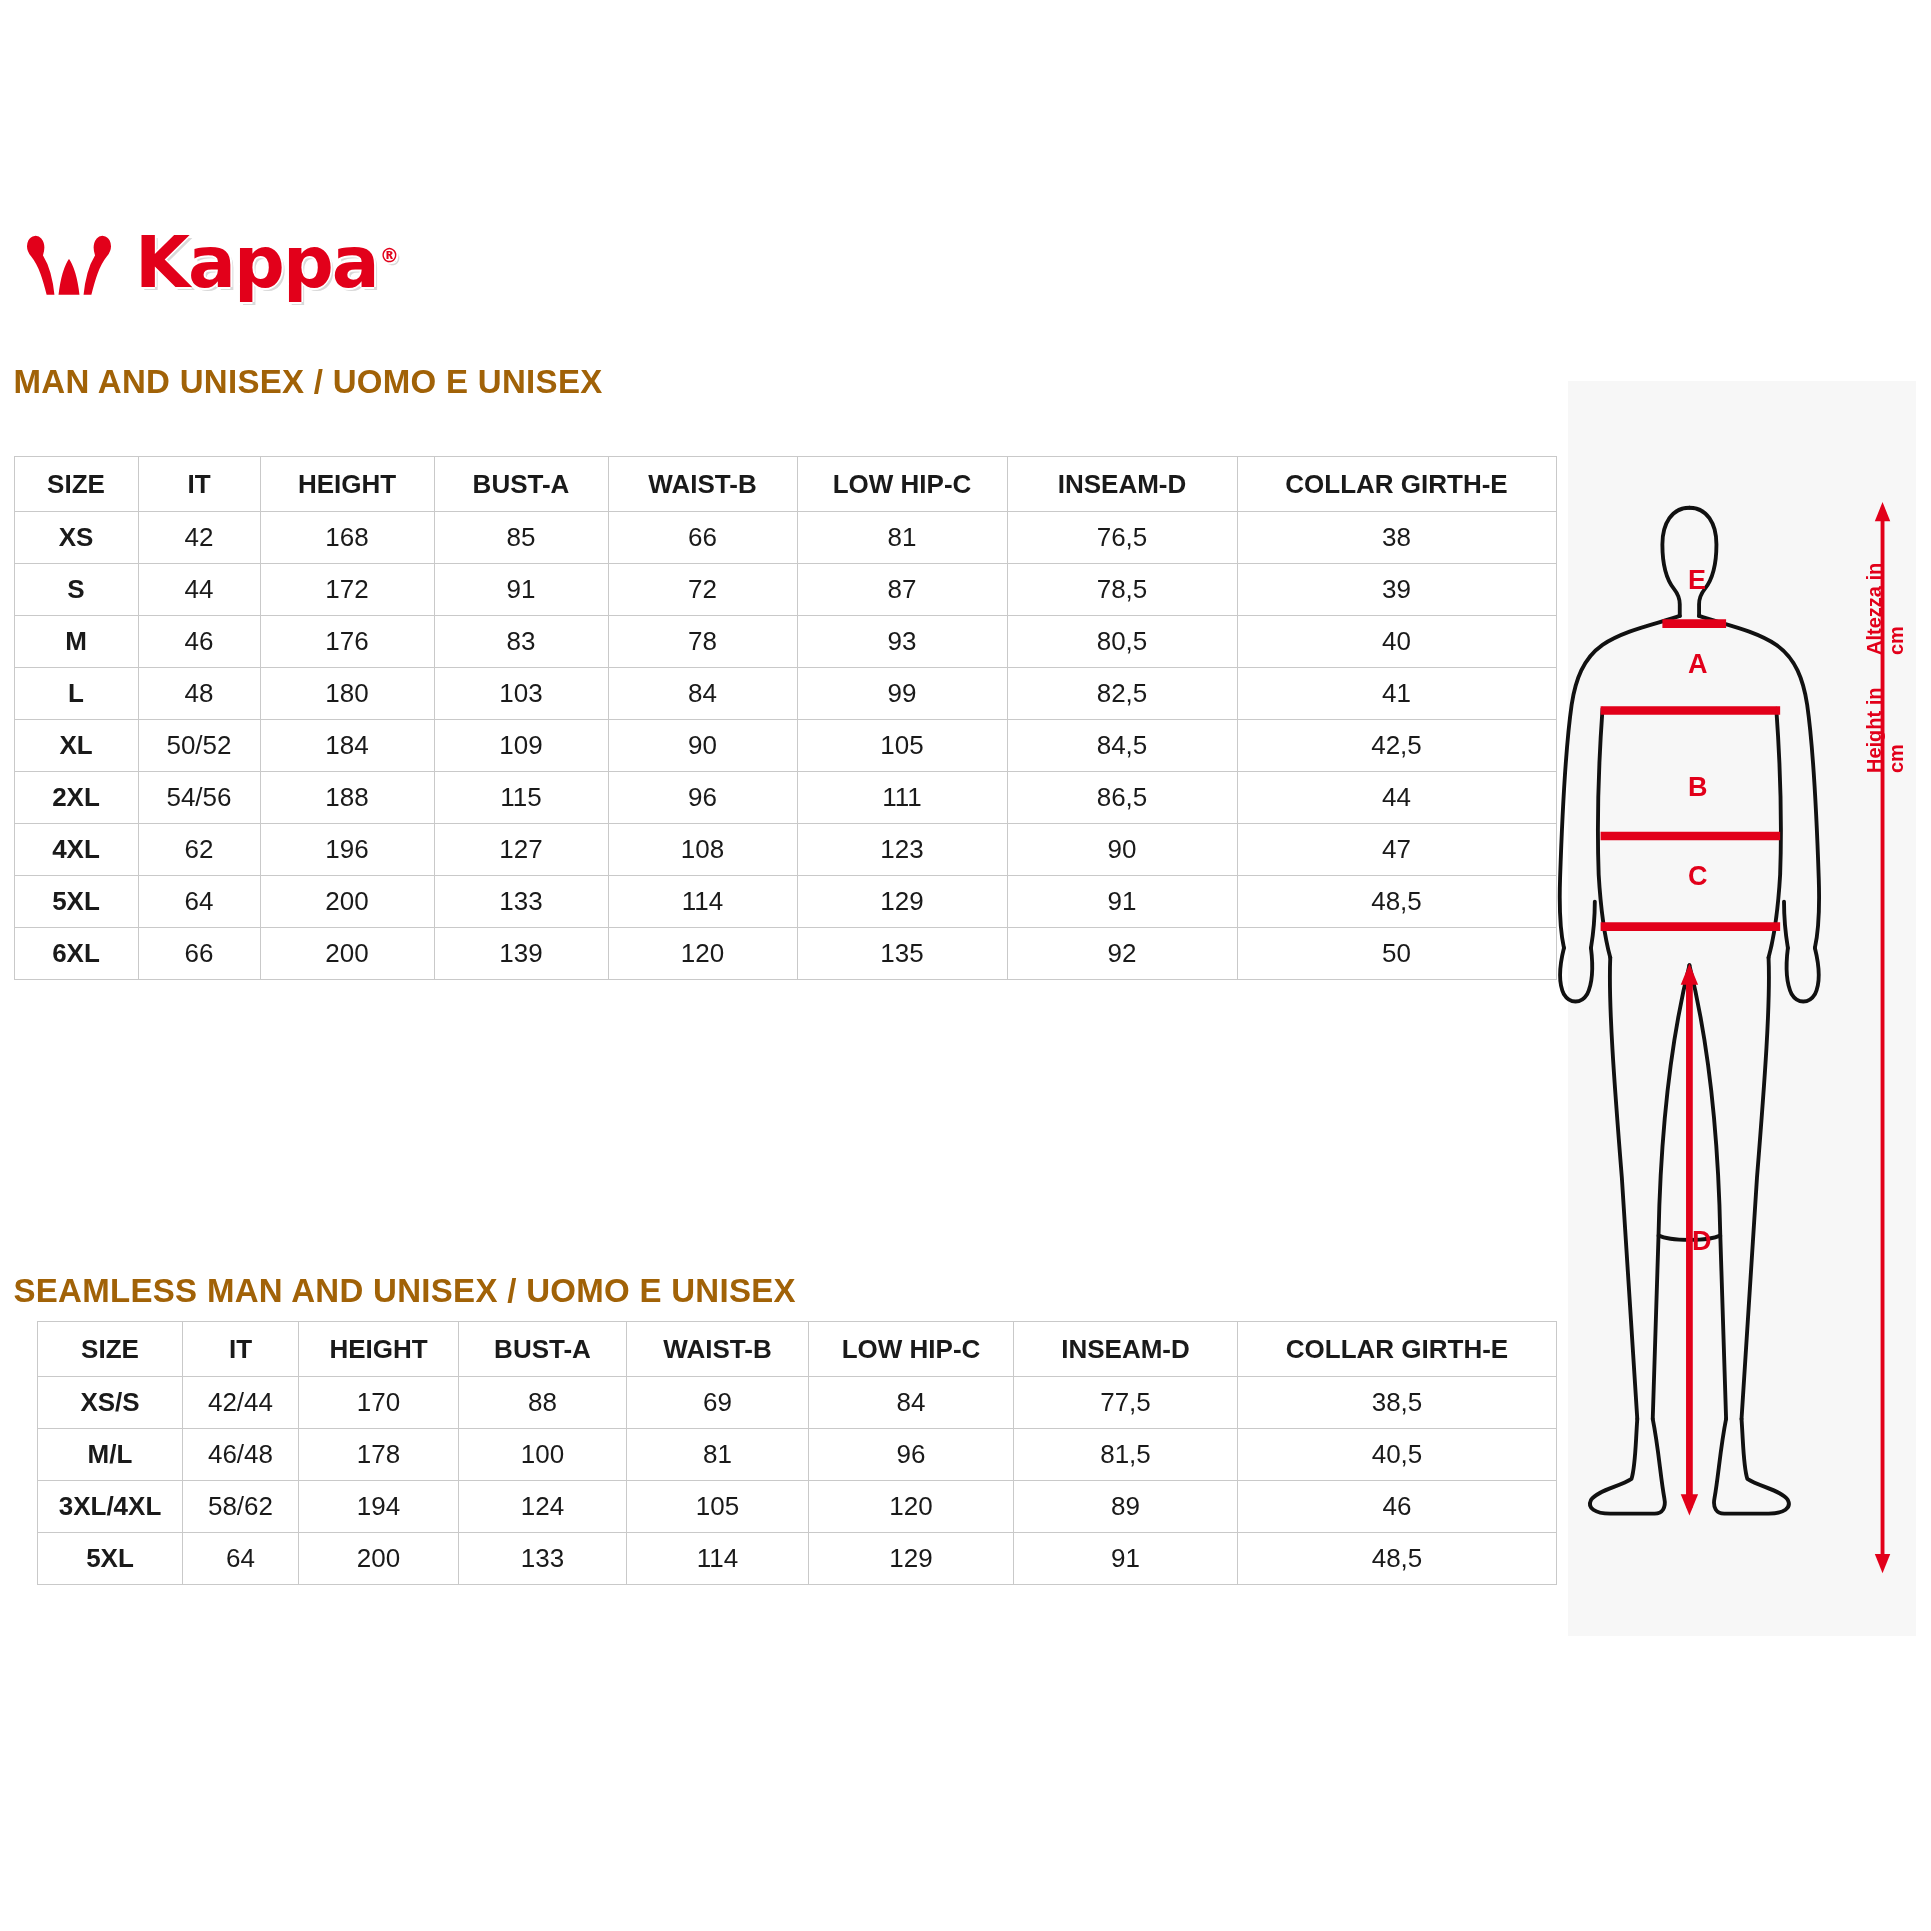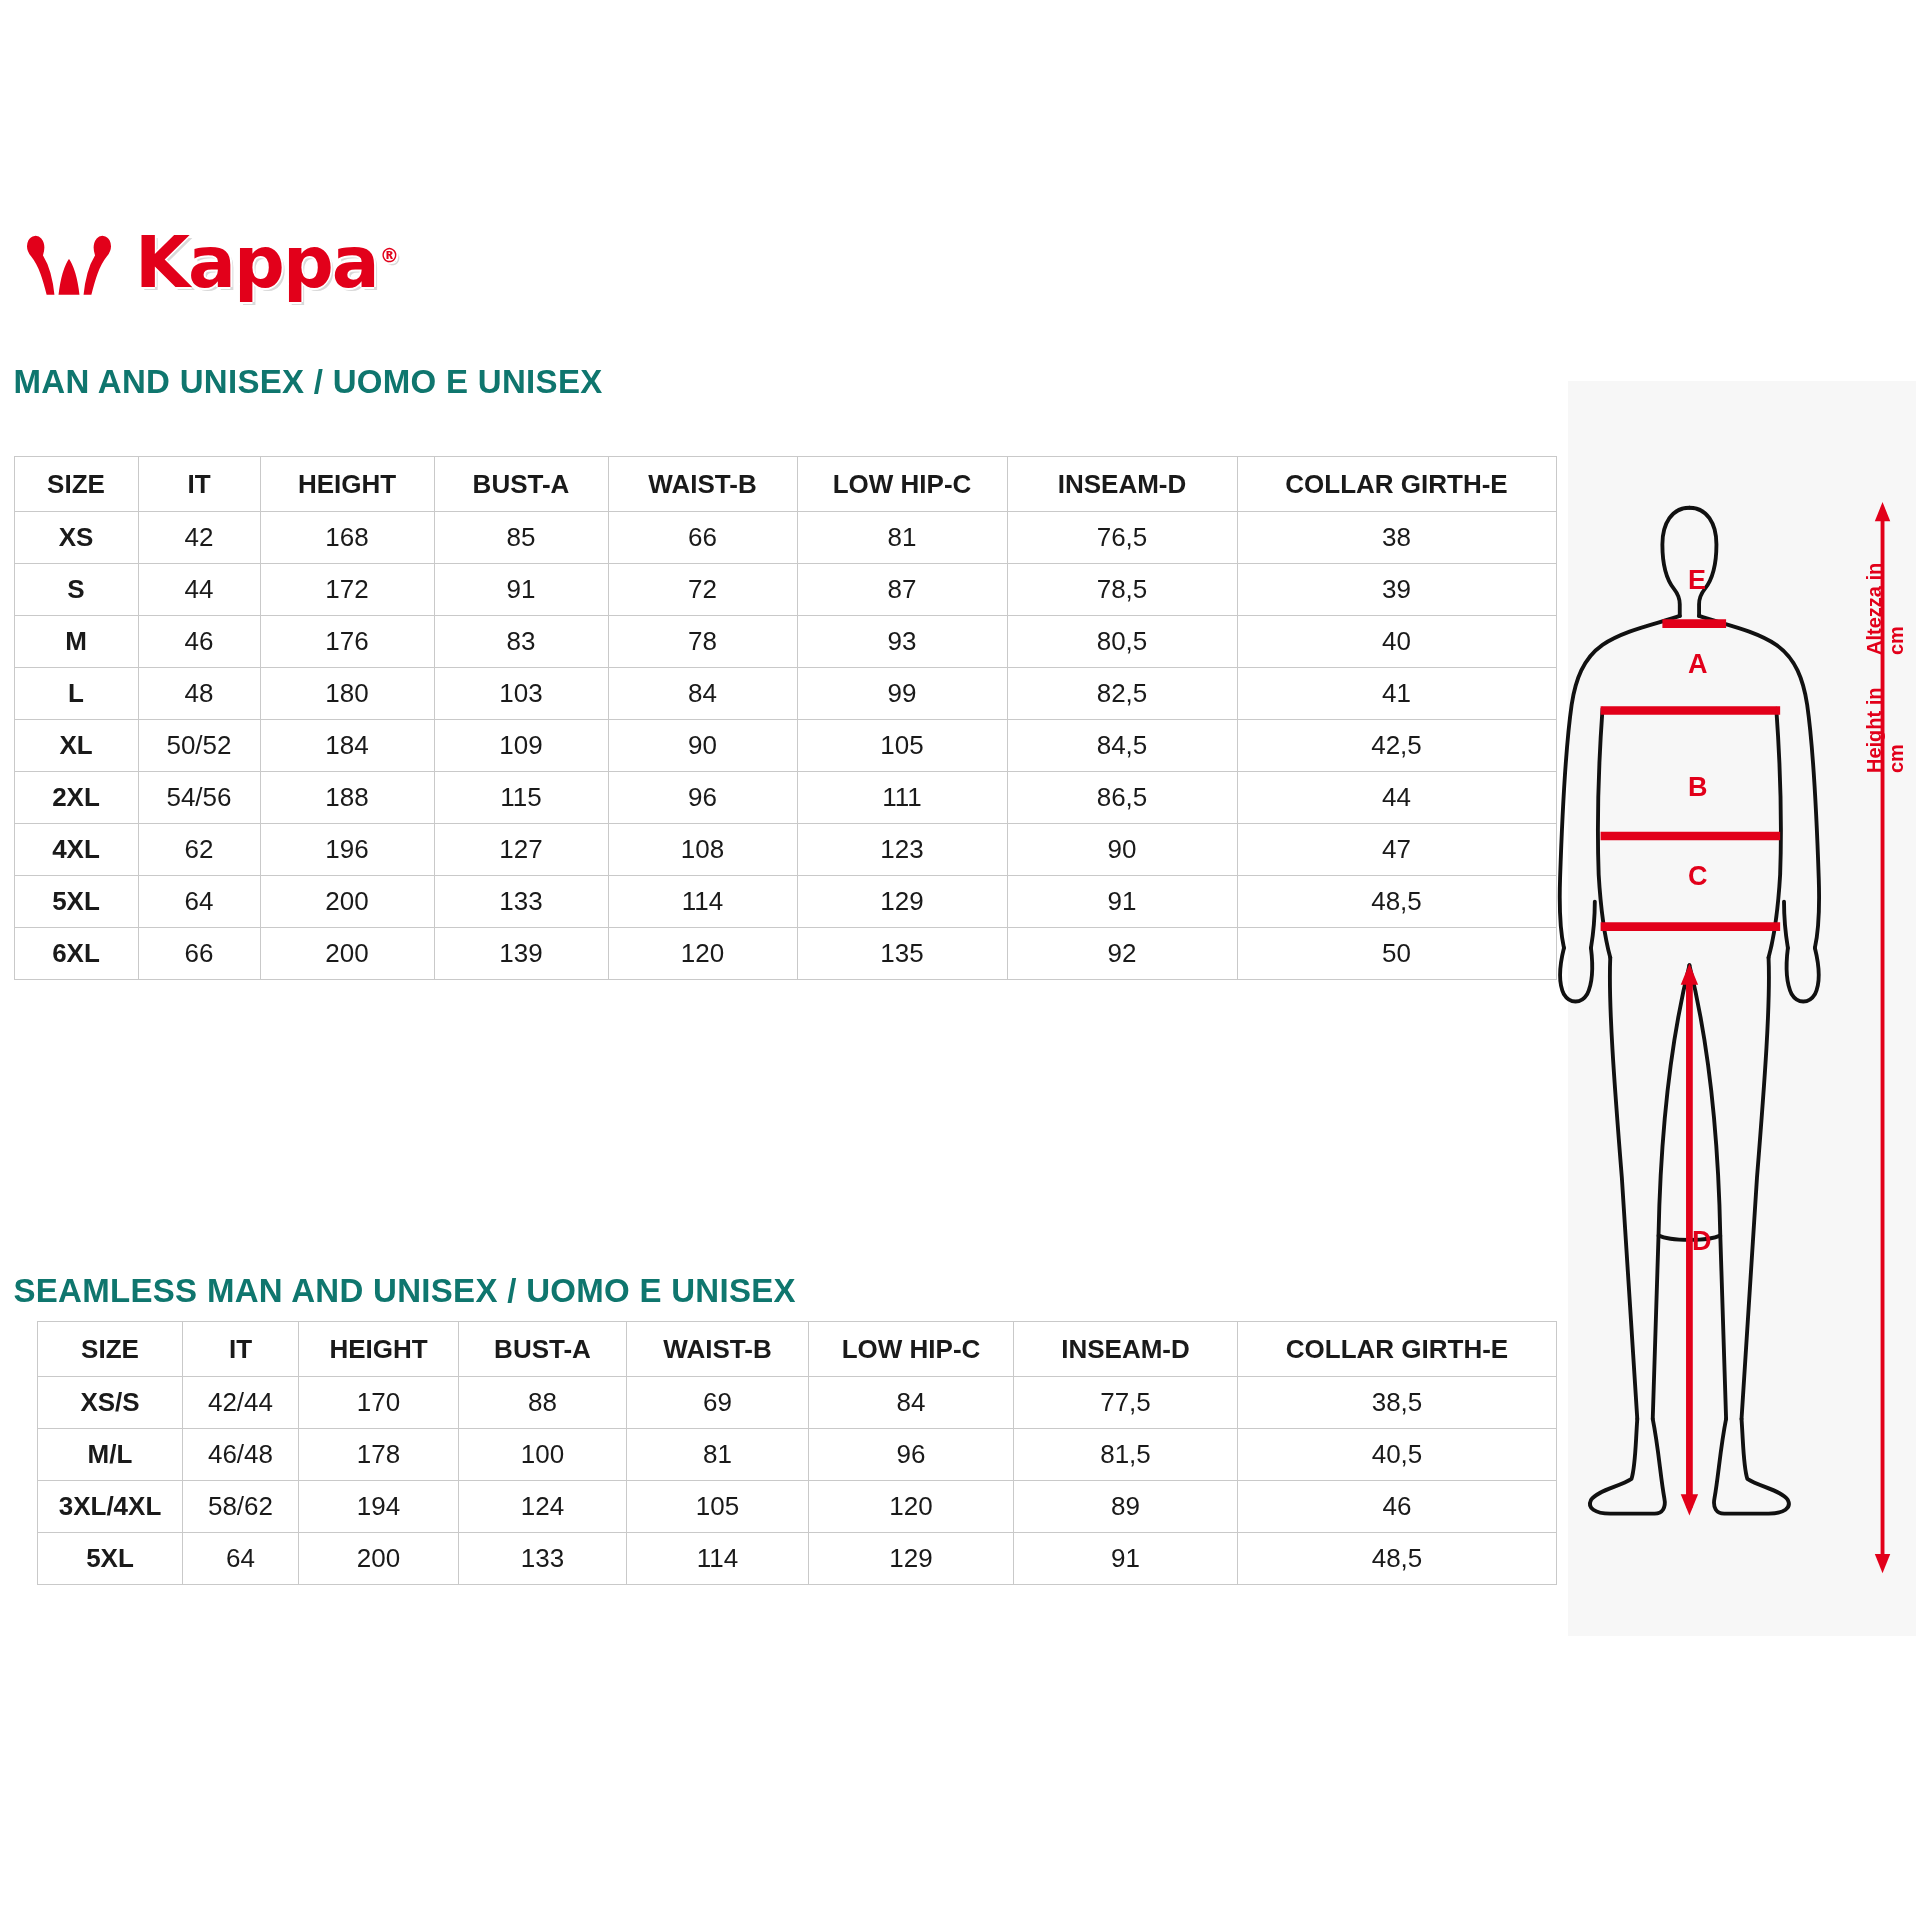--- a/index.html
+++ b/index.html
@@ -60,21 +60,21 @@
     vertical-align: super;
     margin-left: 1.9px;
   }
 
   
   .section-title {
     position: absolute;
     font-weight: bold;
     font-size: 33px;
     letter-spacing: 0.3px;
-    color: #0f766e;
+    color: #a16207;
     white-space: nowrap;
   }
   #title-man  { left: 13.5px; top: 363px; }
   #title-seamless { left: 13.5px; top: 1228px; margin-top: 44px; }
 
   
   table.size-table {
     position: absolute;
     border-collapse: collapse;
     background: #fff;

